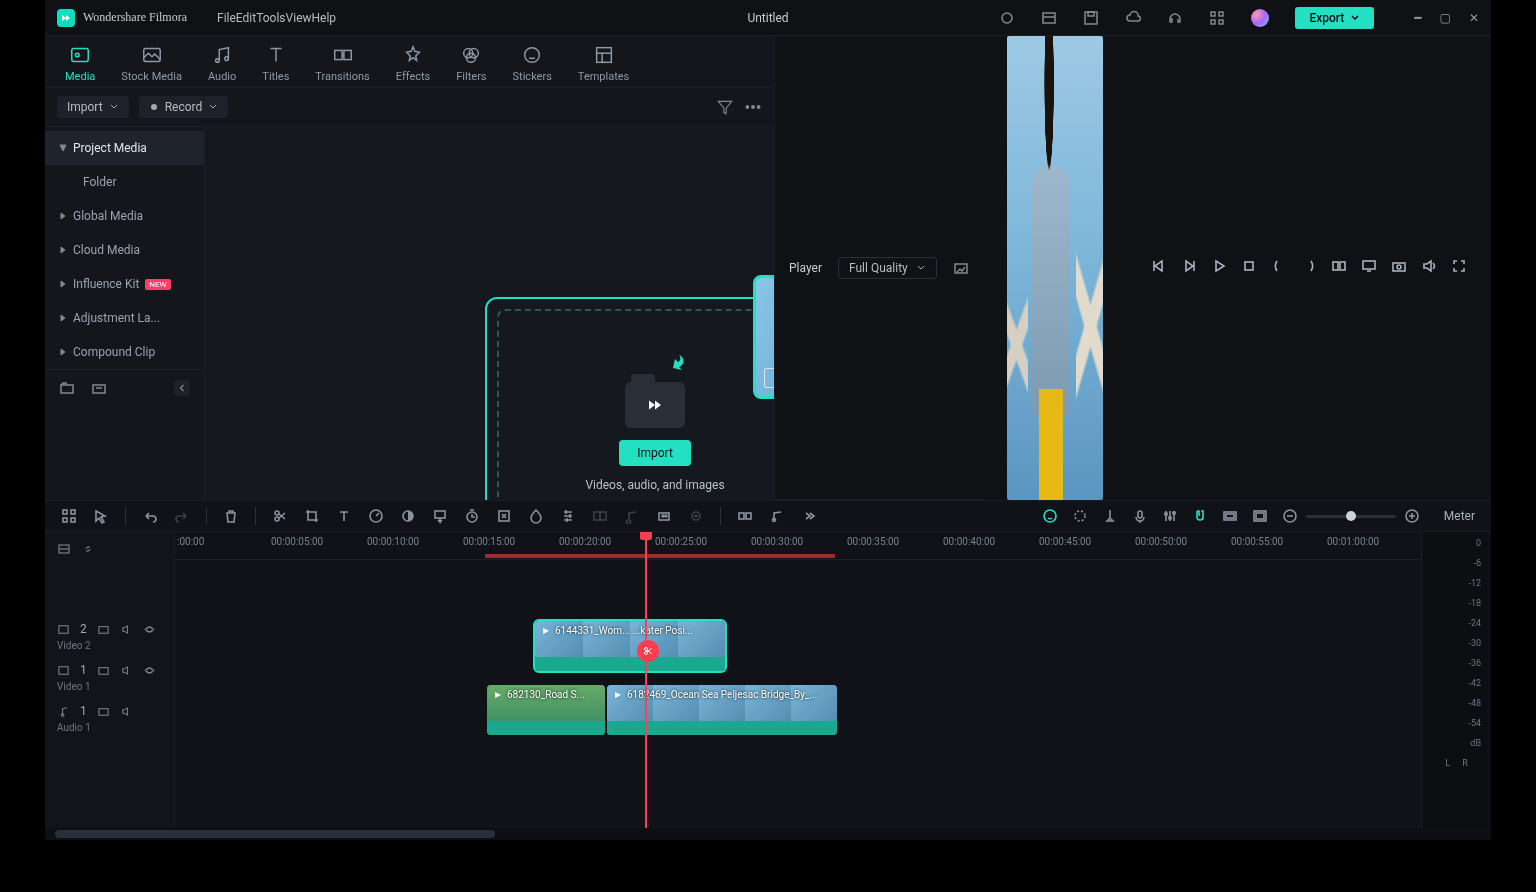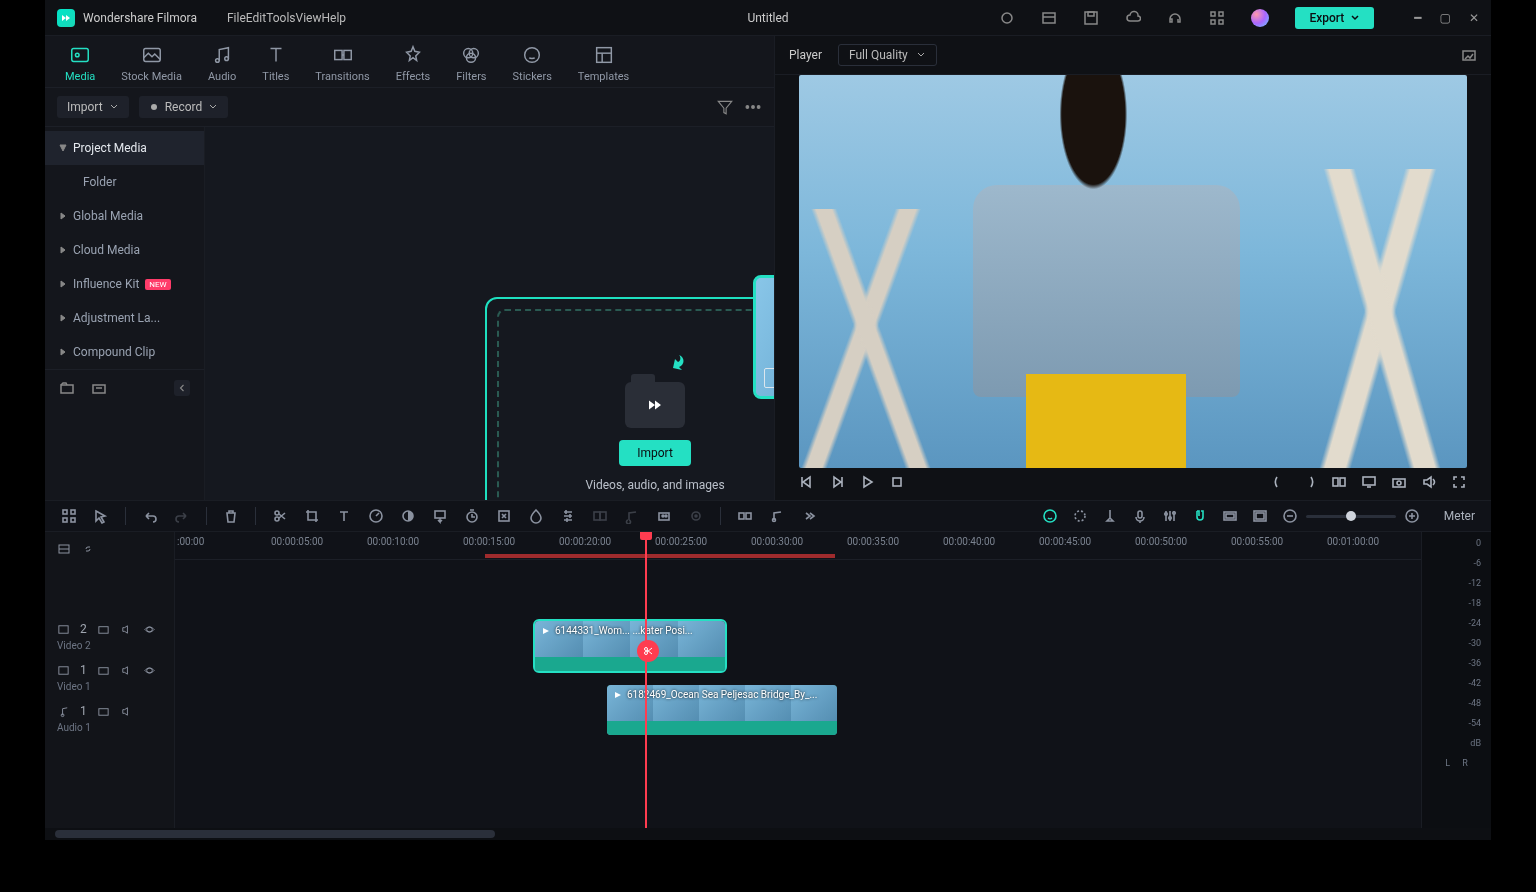--- a/index.html
+++ b/index.html
@@ -3,35 +3,35 @@
 <meta charset="utf-8">
 <style>
 * { margin:0; padding:0; box-sizing:border-box; font-family:-apple-system,BlinkMacSystemFont,"Segoe UI",Roboto,sans-serif; }
 body { background:#000; width:1536px; height:892px; overflow:hidden; color:#a0a6b0; font-size:12px; }
 .app { width:1446px; height:840px; margin:0 auto; background:#121419; border-radius:8px; position:relative; display:flex; flex-direction:column; }
 
 
 .titlebar { height:36px; display:flex; align-items:center; padding:0 12px; background:#0f1115; border-bottom:1px solid #1a1d24; }
 .logo { width:18px; height:18px; background:linear-gradient(135deg,#00e5c9,#1ad8b7); border-radius:4px; margin-right:8px; display:flex; align-items:center; justify-content:center; }
 .logo svg{width:12px;height:12px}
-.app-name { color:#ccc; font-size:12px; margin-right:30px; }
+.app-name { color:#ccc; font-size:12px; margin-right:30px;font-family:Liberation Serif, serif; }
 .menu { display:flex; }
 .menu span { color:#bbb; cursor:pointer; }
 .title-center { position:absolute; left:50%; transform:translateX(-50%); color:#ccc; }
 .title-right { margin-left:auto; display:flex; align-items:center; gap:26px; }
 .wicon { width:16px; height:16px; stroke:#888; fill:none; stroke-width:1.5; cursor:pointer; }
 .avatar { width:18px;height:18px;border-radius:50%;background:radial-gradient(circle at 30% 30%,#f9a,#a6f,#6cf); }
 .export-btn { background:#24e0c3; color:#0b0d11; padding:4px 14px; border-radius:3px; display:flex; align-items:center; gap:6px; cursor:pointer; font-weight:500;}
 .winctl{display:flex; gap:18px; margin-left:14px;}
 .winctl span{color:#999;cursor:pointer}
 
 
 .main { flex:1; display:flex; min-height:0;}
 .left { width:730px; display:flex; flex-direction:column; background:#14161c; border-right:1px solid #1a1d24;}
-.right { flex:1; display:flex; flex-direction:column; background:#0f1115;}
+.right { flex:1; display:flex; flex-direction:row; background:#0f1115;}
 
 
 .ribbon { display:flex; gap:26px; padding:8px 20px 4px; border-bottom:1px solid #1c1f27; }
 .ribbon-item{display:flex;flex-direction:column;align-items:center;gap:4px;cursor:pointer;color:#9098a6}
 .ribbon-item.active{color:#24e0c3}
 .ribbon-item svg{width:22px;height:22px;stroke:currentColor;fill:none;stroke-width:1.6}
 .ribbon-item span{font-size:11px}
 
 
 .subrow{display:flex;align-items:center;gap:10px;padding:8px 12px;border-bottom:1px solid #1c1f27;}
@@ -673,20 +673,33 @@
               <div class="aud"></div>
             <div class="lbl">
                 <svg width="10" height="10" viewBox="0 0 10 10">
                   <polygon points="2,2 8,5 2,8" fill="#fff"></polygon>
                 </svg>
                 <span>6144331_Wom... ...kater Posi...</span>
               </div>
           </div>
         </div>
         <div class="track" style="top:150px">
+          <div class="clip" style="left:312px;width:118px">
+            <div class="thumbs">
+                <div style="background:linear-gradient(#6a6,#386)"></div>
+                <div style="background:linear-gradient(#6a6,#386)"></div>
+              </div>
+              <div class="aud"></div>
+            <div class="lbl">
+                <svg width="10" height="10" viewBox="0 0 10 10">
+                  <polygon points="2,2 8,5 2,8" fill="#fff"></polygon>
+                </svg>
+                <span>682130_Road S...</span>
+              </div>
+          </div>
           <div class="clip" style="left:432px;width:230px">
             <div class="thumbs">
                 <div></div>
                 <div></div>
                 <div></div>
                 <div></div>
                 <div></div>
               </div>
               <div class="aud"></div>
             <div class="lbl">

